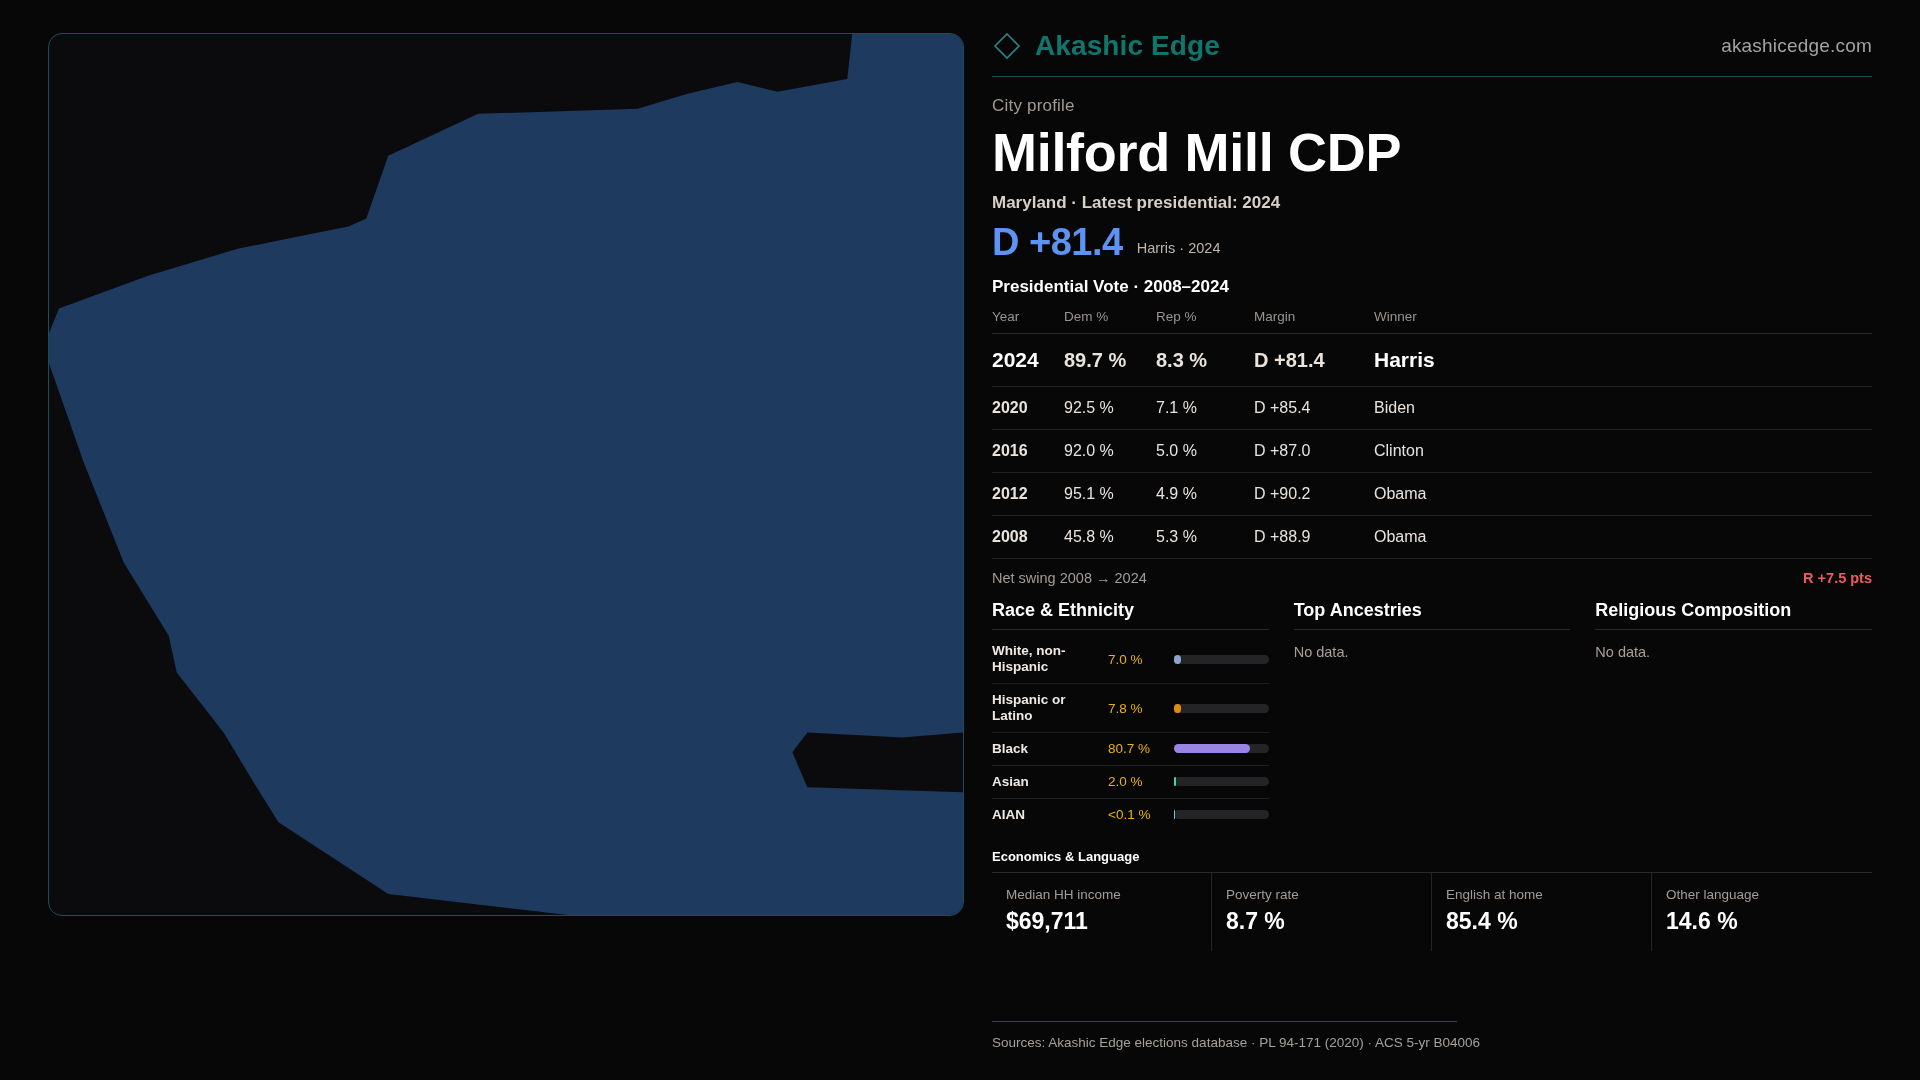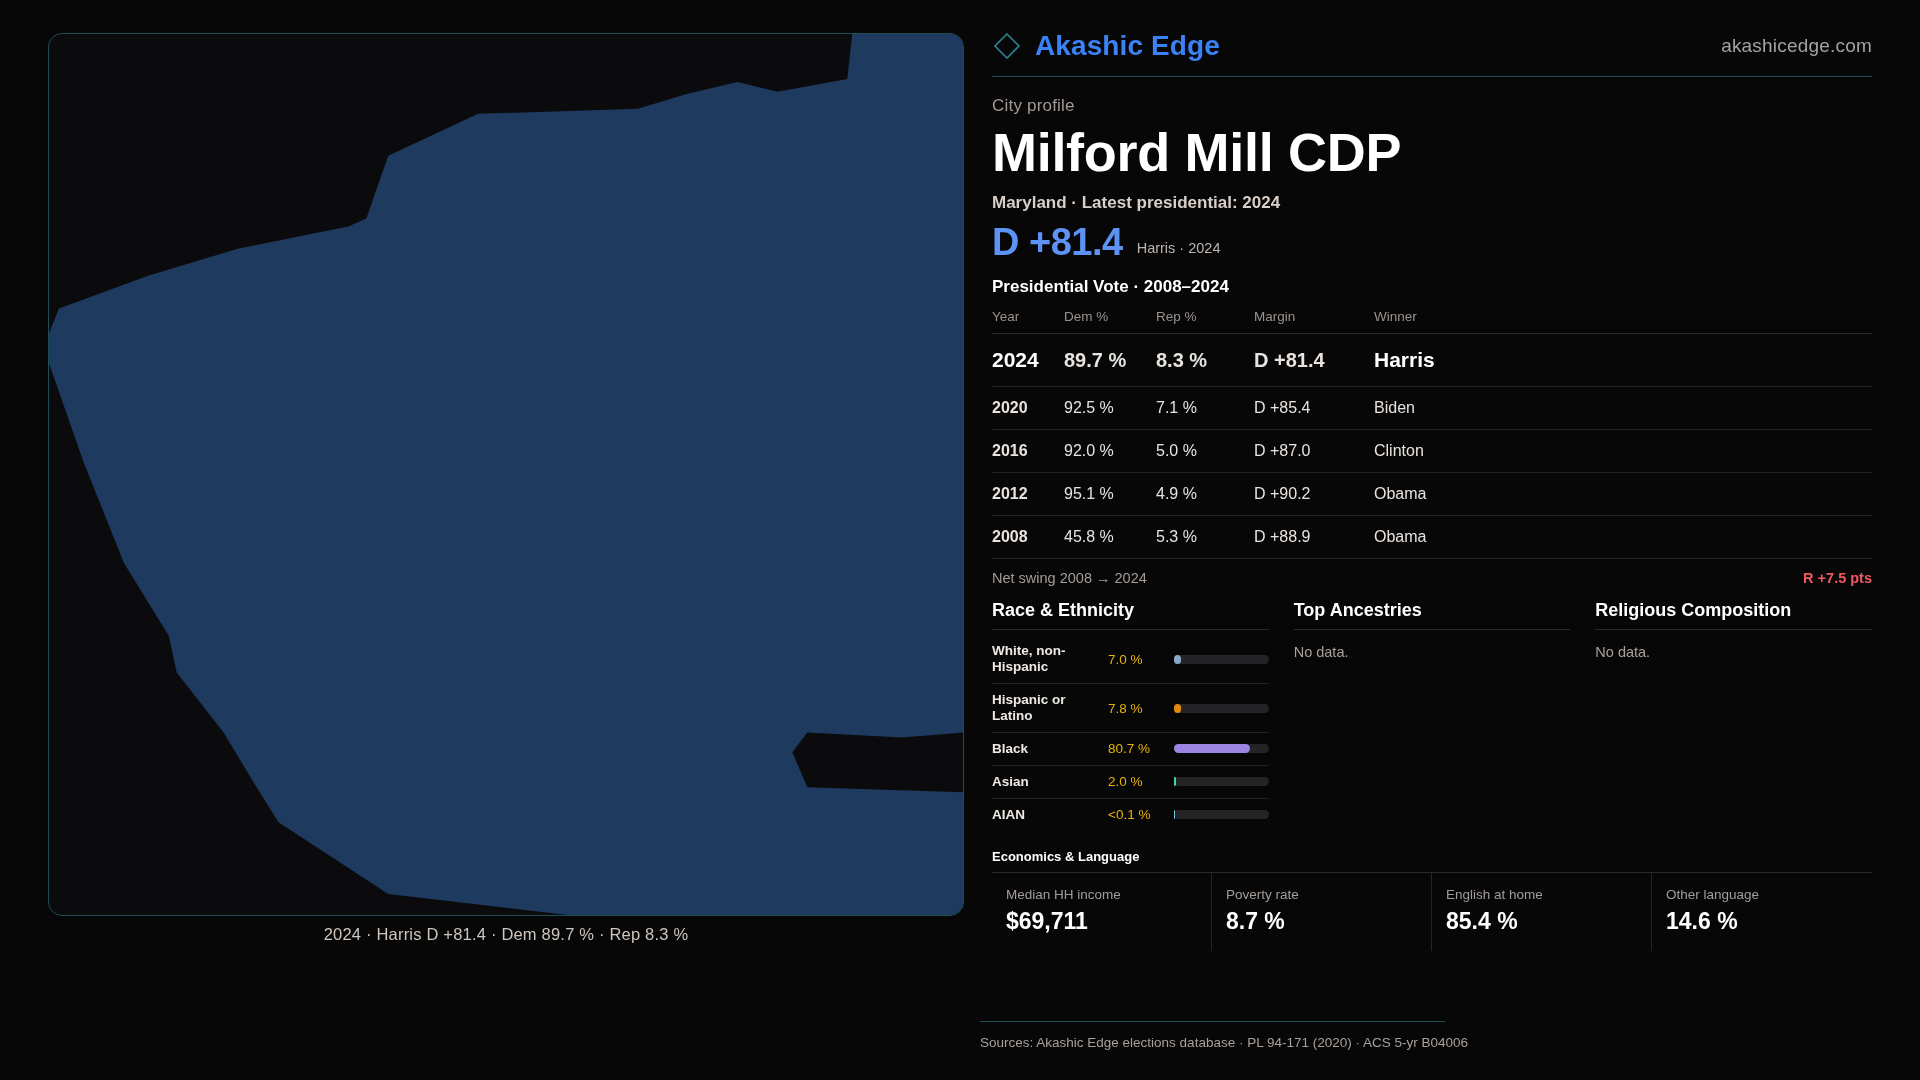--- a/index.html
+++ b/index.html
@@ -46,21 +46,21 @@
     padding: 30px 48px 0 12px;
   }
   .brandbar {
     display: flex; align-items: center; justify-content: space-between;
     padding-bottom: 14px;
     border-bottom: 1px solid #1d4e55;
   }
   .brand-left { display: flex; align-items: center; gap: 13px; }
   .diamond-icon { width: 30px; height: 30px; flex: 0 0 30px; }
   .brand-name {
-    color: #3b82f6; font-size: 28px; font-weight: 700; letter-spacing: .1px;
+    color: #0f766e; font-size: 28px; font-weight: 700; letter-spacing: .1px;
   }
   .brand-url { color: #a3a3a3; font-size: 19px; letter-spacing: .2px; }
 
   .kicker { color: #a39a94; font-size: 17px; margin-top: 19px; letter-spacing: .2px; }
   .city-title {
     color: #ffffff; font-size: 54px; font-weight: 700;
     line-height: 1.08; margin-top: 7px; letter-spacing: -.3px;
   }
   .subtitle { color: #d8cfc8; font-size: 17px; font-weight: 700; margin-top: 12px; }
 
@@ -127,37 +127,36 @@
   .econ-grid {
     display: grid; grid-template-columns: repeat(4, 1fr);
     border-top: 1px solid #2a2a2c; margin-top: 8px;
   }
   .econ-cell { padding: 14px 18px 16px 14px; border-right: 1px solid #242426; }
   .econ-cell:last-child { border-right: none; }
   .econ-label { color: #a49c97; font-size: 13.5px; }
   .econ-value { color: #ffffff; font-size: 23px; font-weight: 700; margin-top: 6px; }
 
   
-  .footer { position: absolute; left: 0; bottom: 26px; width: 880px; }
+  .footer { position: absolute; left: 12px; bottom: 26px; width: 880px; }
   .footer-rule { width: 465px; height: 1px; background: #1d4e55; margin-bottom: 11px; }
   .footer-line { color: #a8a09a; font-size: 13.5px; line-height: 1.55; }
   .footer-link { color: #d6cec8; font-size: 13.5px; font-weight: 700; line-height: 1.55; }
 </style>
 </head>
 <body>
 
 <div class="page">
 
   <div class="map-panel">
     <div class="map-frame">
       <svg viewBox="0 0 916 883" preserveAspectRatio="none">
         <polygon fill="#1e3a5f" points="805,0 800,45 730,58 690,48 640,60 590,75 430,80 340,122 318,185 300,193 240,205 190,215 100,242 10,275 0,300 0,330 35,430 75,530 120,603 128,640 175,700 205,750 230,790 340,862 520,883 916,883 916,760 760,755 745,720 760,700 855,705 916,700 916,0"></polygon>
       </svg>
     </div>
-    <div class="map-caption">2024 · Harris D +81.4 · Dem 89.7 % · Rep 8.3 %</div>
   </div>
 
   <div class="side">
 
     <div class="brandbar">
       <div class="brand-left">
         <span class="diamond-icon">
           <svg viewBox="0 0 30 30" width="30" height="30">
             <polygon points="15,3 27,15 15,27 3,15" fill="none" stroke="#2a7f88" stroke-width="1.7"></polygon>
           </svg>

